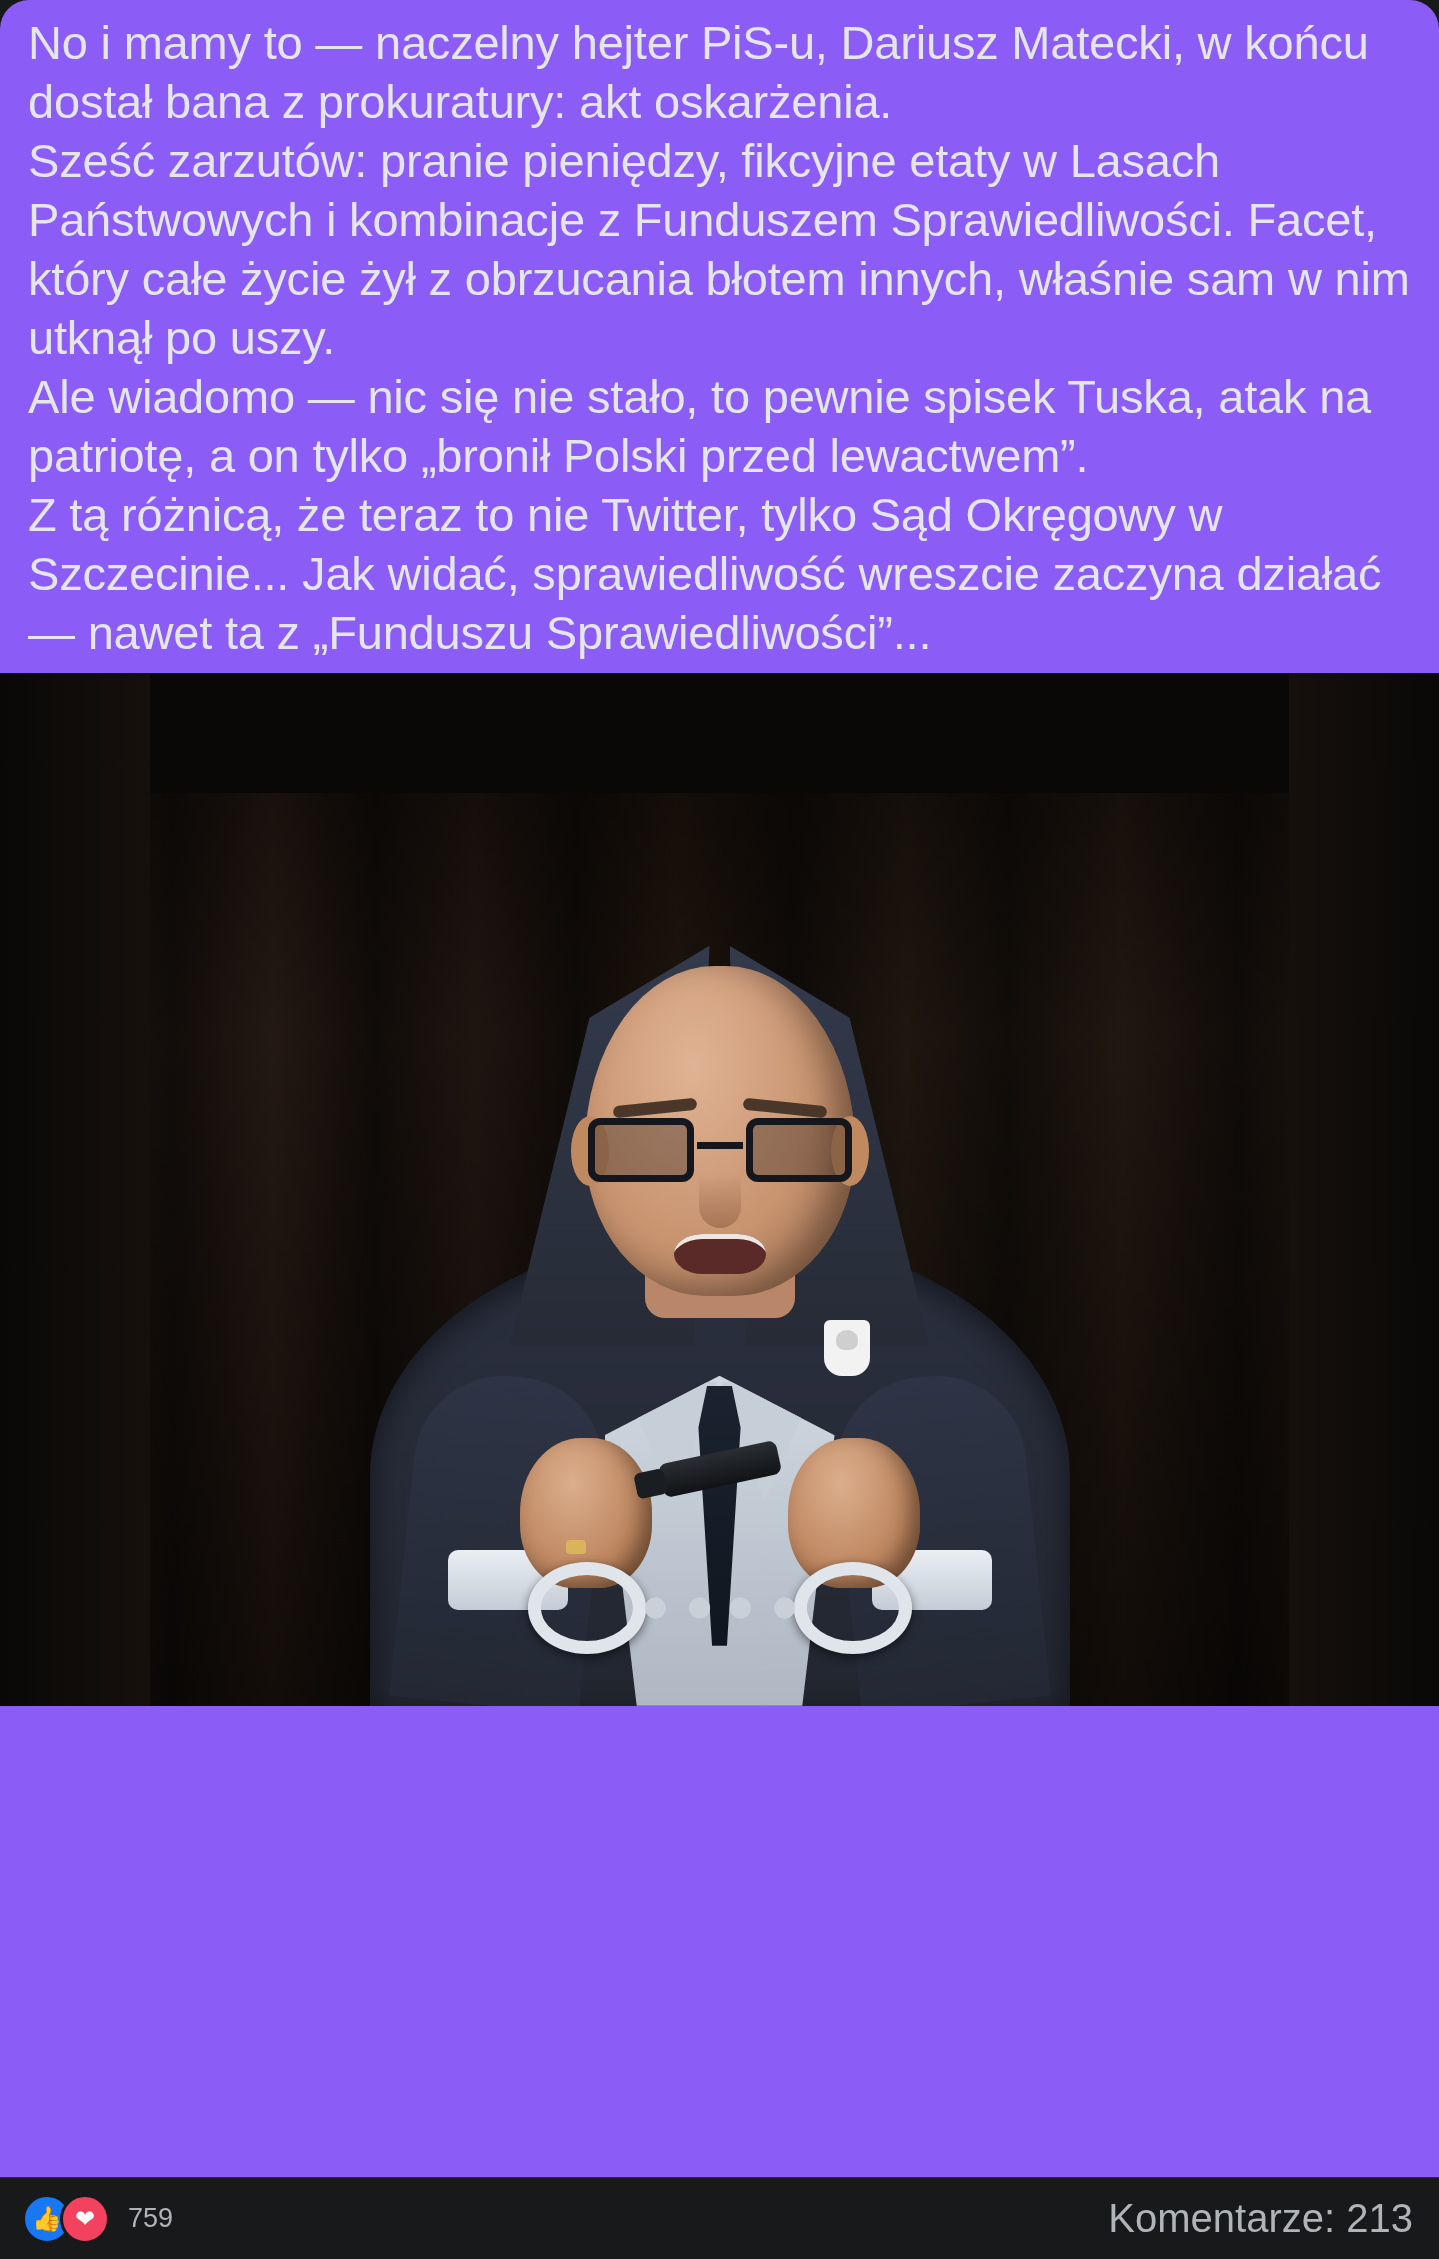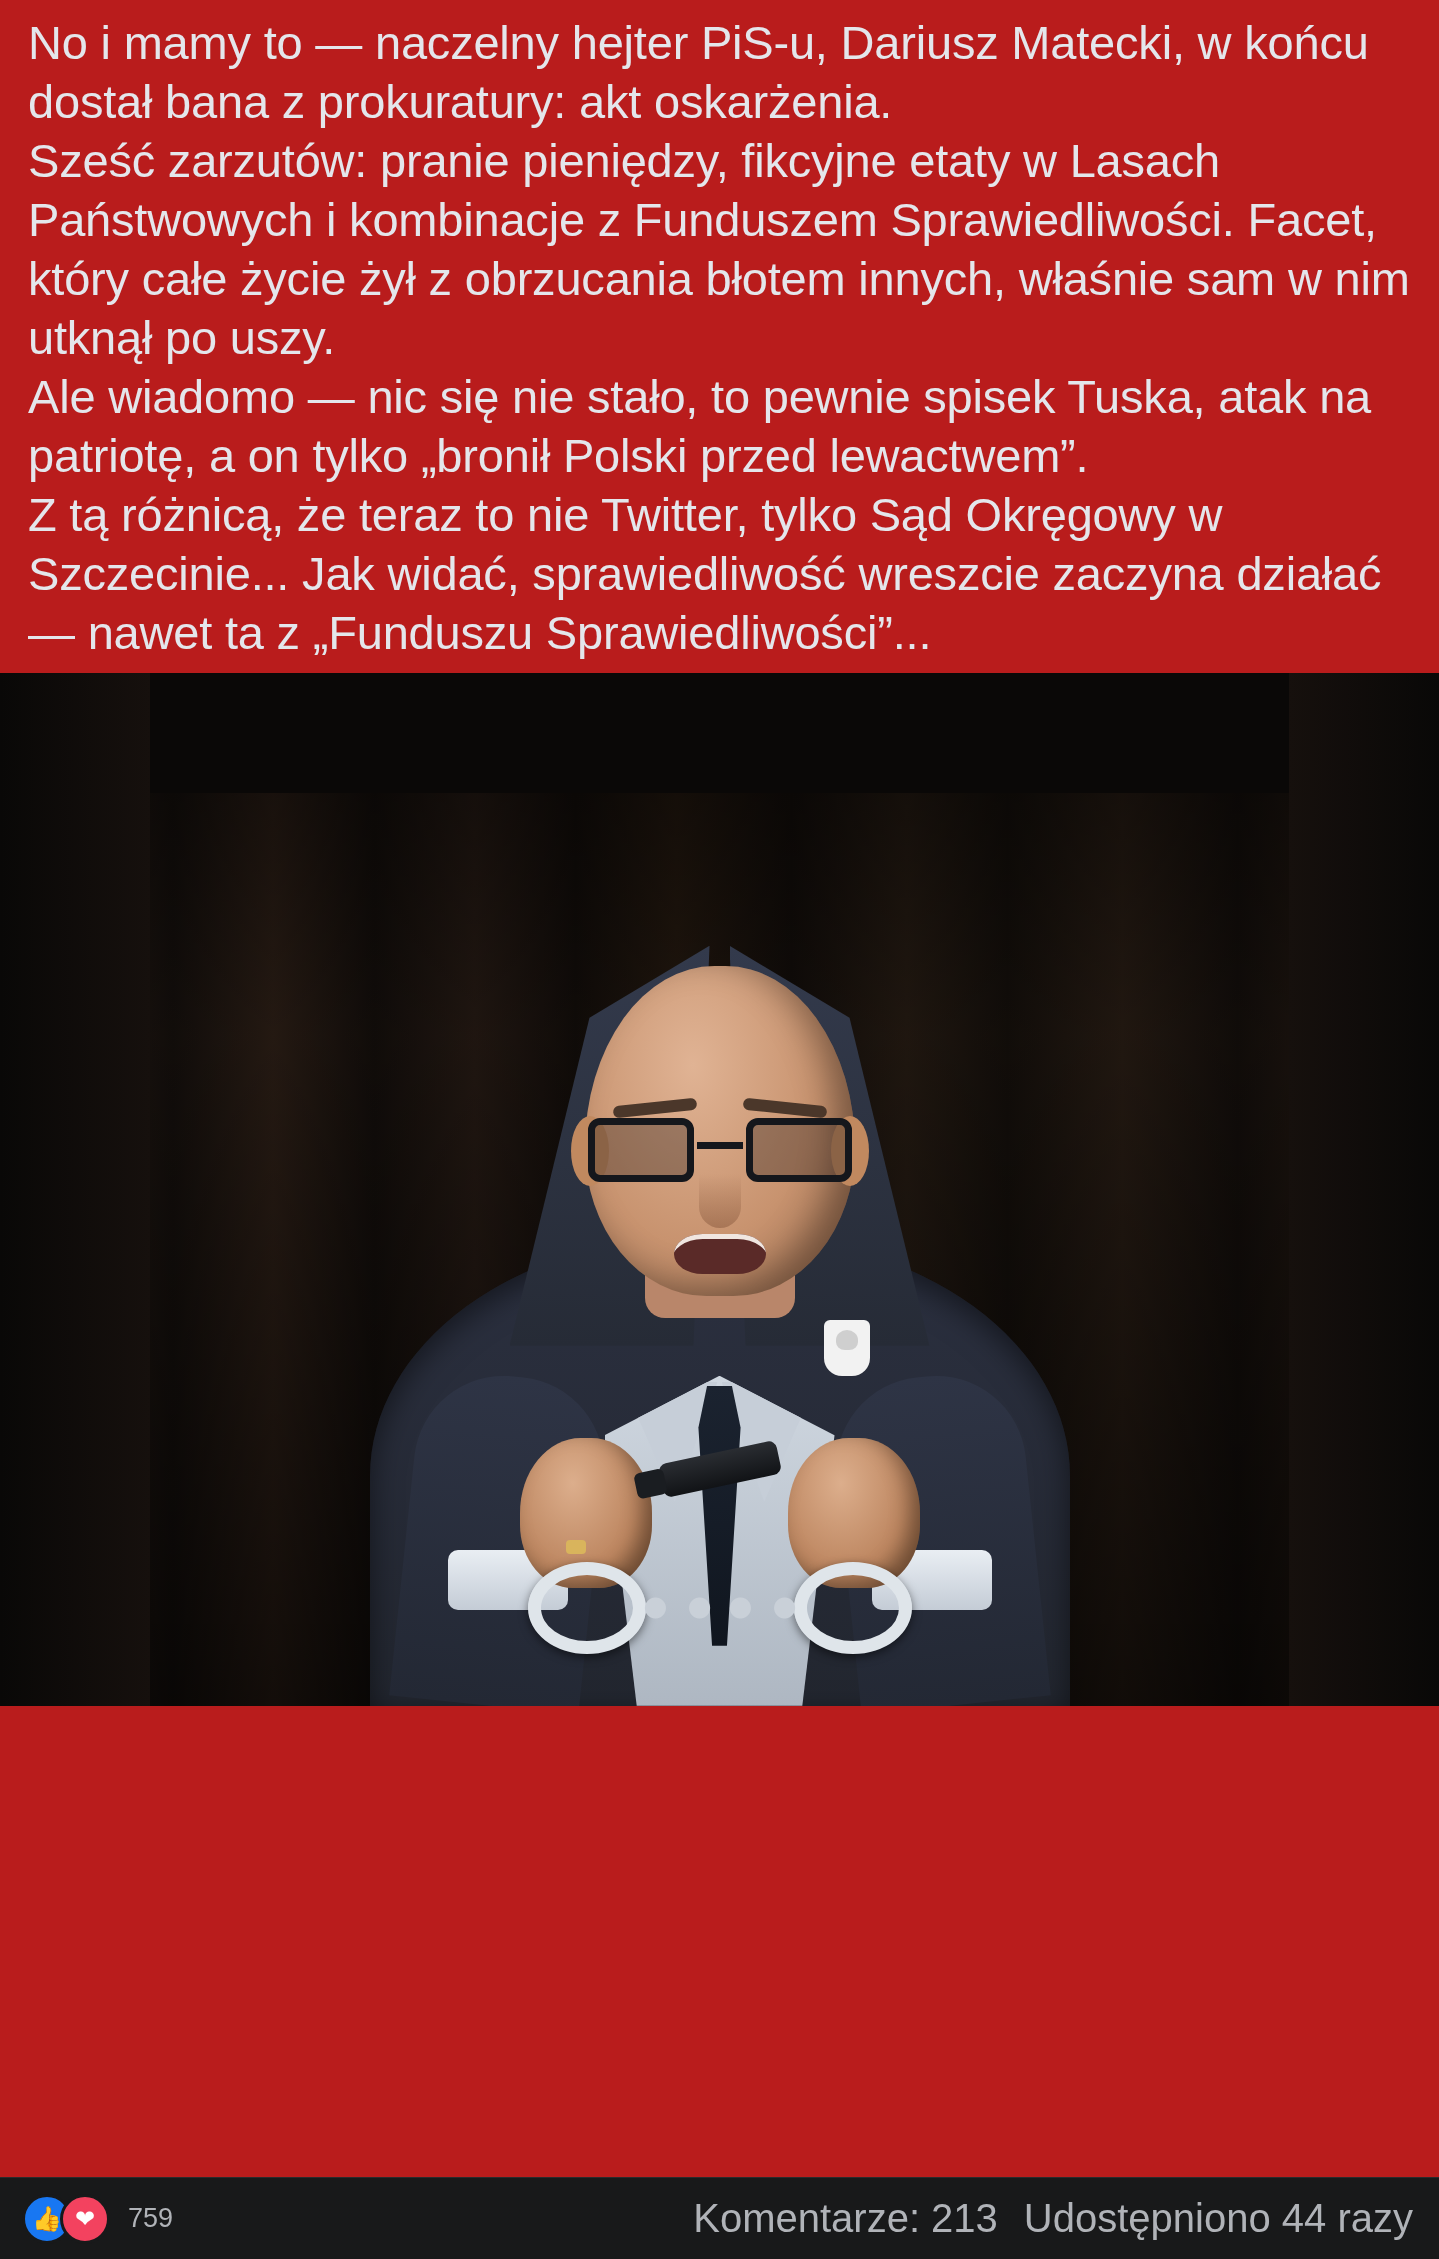--- a/index.html
+++ b/index.html
@@ -11,24 +11,25 @@
     width: 1439px;
     height: 2259px;
     font-family: "Liberation Sans", sans-serif;
     color: #e4e6eb;
     overflow: hidden;
   }
 
   .post {
     width: 1439px;
     height: 2259px;
-    background: #b91c1c;
+    background: #8b5cf6;
     display: flex;
     flex-direction: column;
     position: relative;
+    border-radius: 29px;
   }
 
   .post-text {
     padding: 14px 28px 10px 28px;
     font-size: 47px;
     line-height: 1.255;
     color: #e4e6eb;
     letter-spacing: -0.2px;
     font-weight: 400;
     white-space: pre-wrap;
@@ -452,17 +453,16 @@
   <div class="footer">
     <div class="reactions">
       <div class="react-icons">
         <div class="react-bubble react-like">👍</div>
         <div class="react-bubble react-love">❤</div>
       </div>
       <div class="react-count">759</div>
     </div>
     <div class="footer-right">
       <div>Komentarze: 213</div>
-      <div>Udostępniono 44 razy</div>
     </div>
   </div>
 
 </div>
 
 </body></html>

